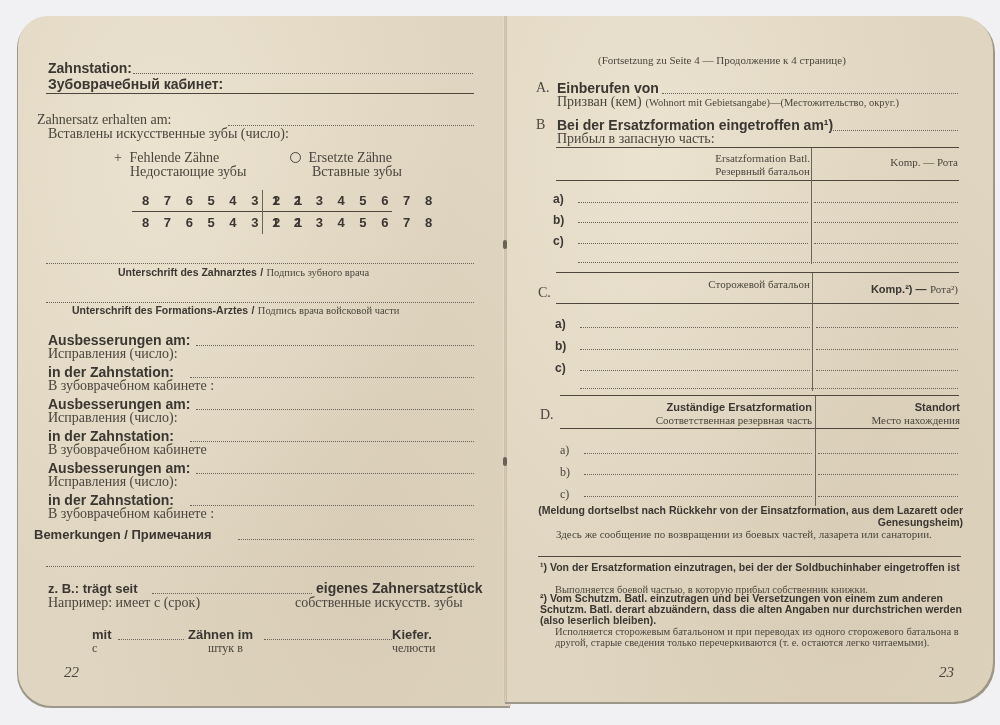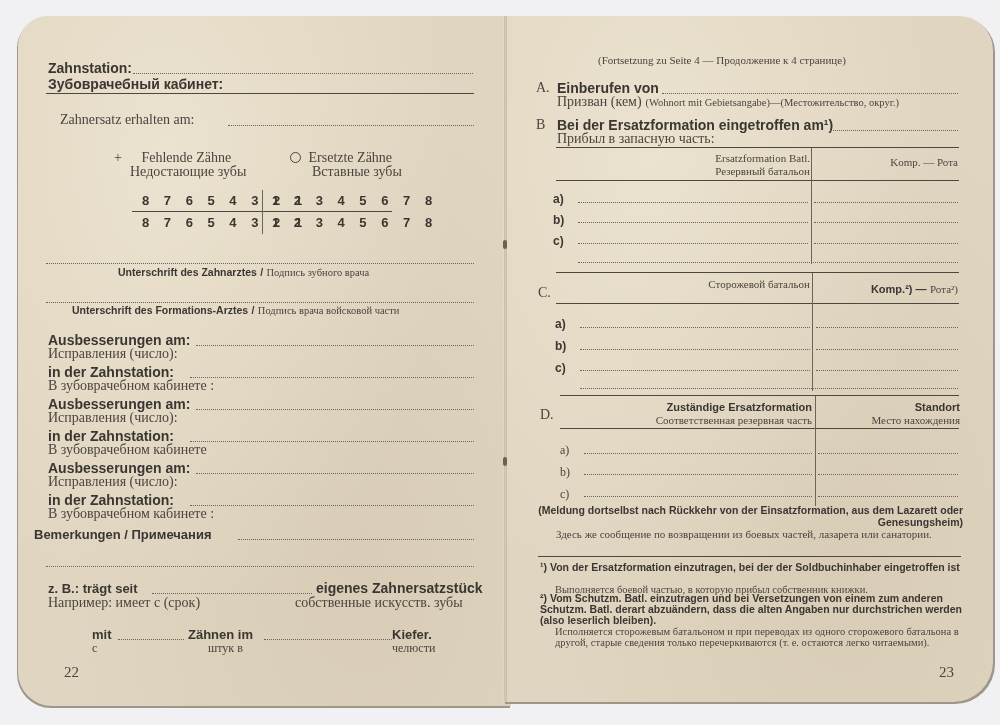--- a/index.html
+++ b/index.html
@@ -37,21 +37,21 @@
       position: absolute; left: 503px; width: 4px; height: 9px;
       background: #6a6255; border-radius: 2px;
     }
     .abs { position: absolute; white-space: nowrap; }
     .b { font-family: "Liberation Sans", sans-serif; font-weight: bold; color: #3a3632; }
     .r { font-family: "Liberation Serif", serif; color: #4a453f; }
     .dots { position: absolute; border-bottom: 1px dotted #6a645a; height: 0; }
     .solid { position: absolute; border-bottom: 1.5px solid #4d4740; height: 0; }
     .vline { position: absolute; border-left: 1px solid #6a645a; width: 0; }
 
-    .f15 { font-size: 15px; }
+    .f15 { font-size: 15px; font-style: italic; }
     .f14 { font-size: 14px; }
     .f13 { font-size: 13px; }
     .f12 { font-size: 12px; }
     .f11 { font-size: 11px; }
     .f10 { font-size: 10.5px; }
 
     .teeth { font-family: "Liberation Sans", sans-serif; font-weight: bold; font-size: 13px; letter-spacing: 5.5px; color: #3a3632; }
     .cent { text-align: right; }
     .para {
       position: absolute; white-space: normal; line-height: 13px;
@@ -67,26 +67,27 @@
   <div class="page right"></div>
   <div class="spine"></div>
   <div class="staple" style="top:240px"></div>
   <div class="staple" style="top:457px"></div>
 
   <div class="abs b f14" style="left:48px;top:60px">Zahnstation:</div>
   <div class="dots" style="left:133px;top:73px;width:340px"></div>
   <div class="abs b f14" style="left:48px;top:76px">Зубоврачебный кабинет:</div>
   <div class="solid" style="left:46px;top:93px;width:428px"></div>
 
-  <div class="abs r f14" style="left:60px;top:112px">Zahnersatz erhalten am:</div>
+  <div class="abs r f14" style="left:37px;top:112px">Zahnersatz erhalten am:</div>
   <div class="dots" style="left:228px;top:125px;width:246px"></div>
+  <div class="abs r f14" style="left:48px;top:126px">Вставлены искусственные зубы (число):</div>
 
   <div class="abs r f14" style="left:114px;top:150px">
     <span>+</span>
-    <span style="margin-left:16px">Fehlende Zähne</span>
+    <span style="margin-left:4px">Fehlende Zähne</span>
   </div>
   <div class="abs r f14" style="left:130px;top:164px">Недостающие зубы</div>
   <div class="abs r f14" style="left:290px;top:150px">
     <span style="display:inline-block;width:11px;height:11px;border:1.5px solid #4a453f;border-radius:50%;vertical-align:-1px"></span>
     <span style="margin-left:4px">Ersetzte Zähne</span>
   </div>
   <div class="abs r f14" style="left:312px;top:164px">Вставные зубы</div>
 
   <div class="abs teeth" style="left:142px;top:193px">8 7 6 5 4 3 2 1</div>
   <div class="abs teeth" style="left:272px;top:193px">1 2 3 4 5 6 7 8</div>

